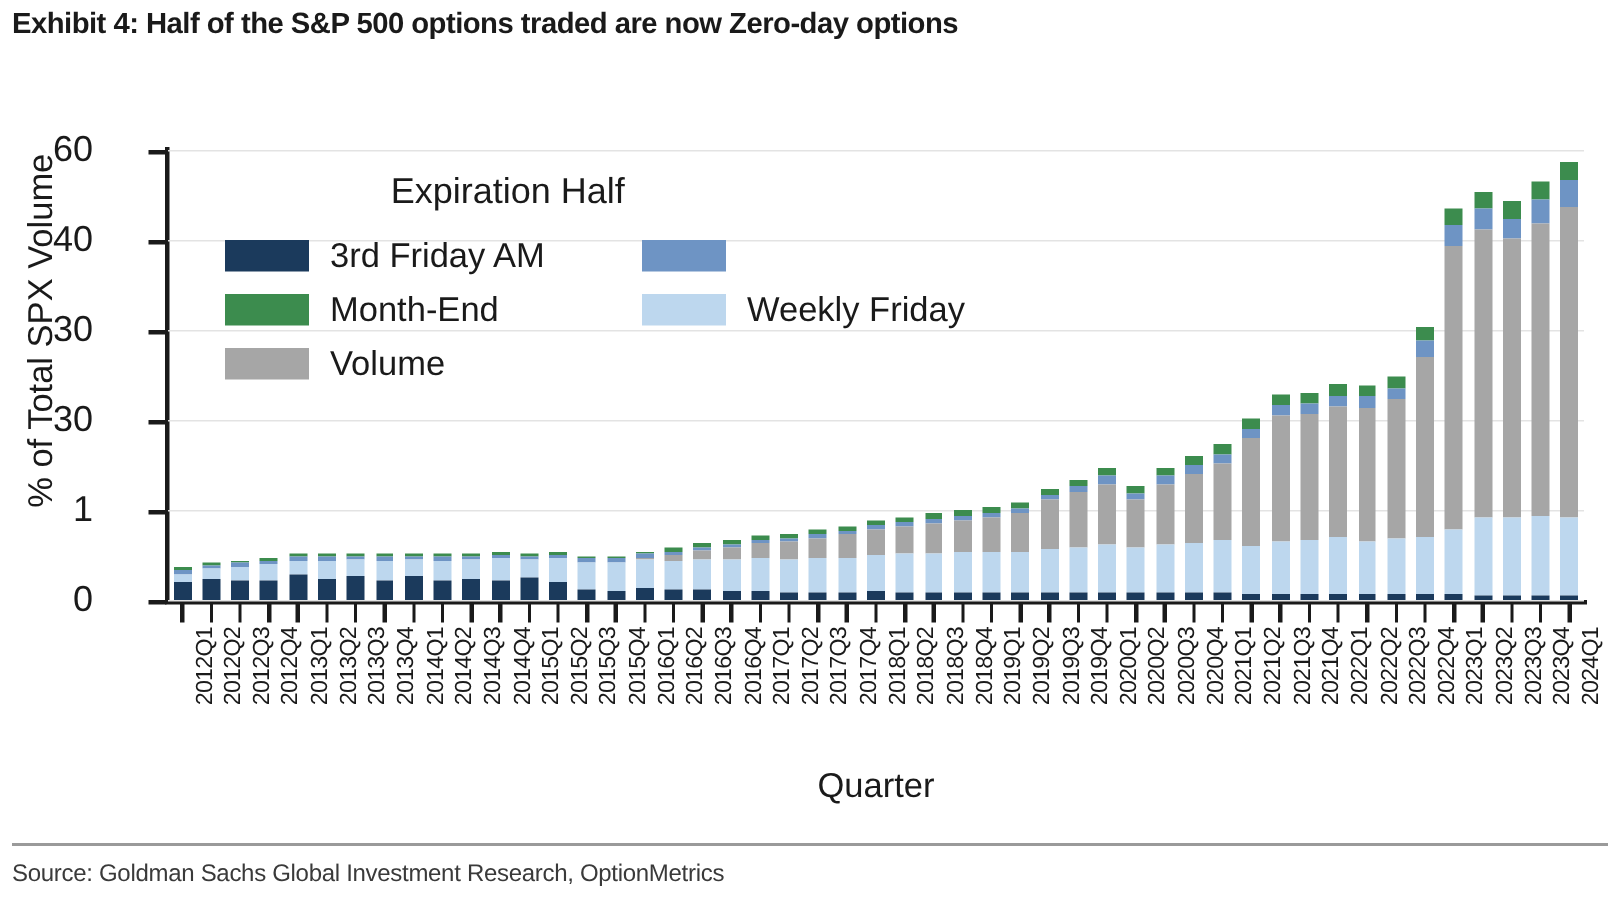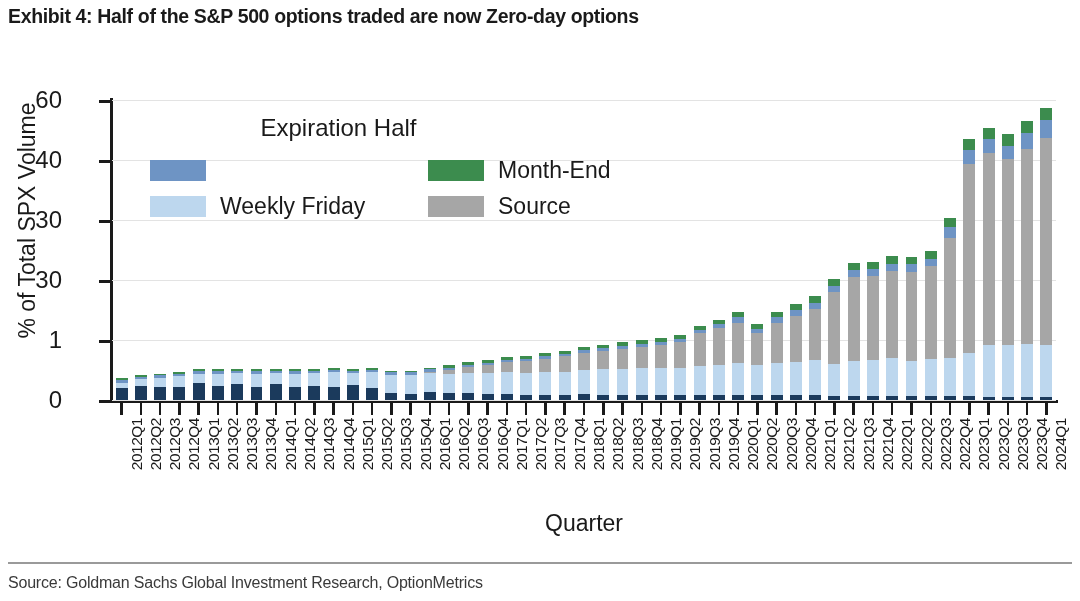--- a/index.html
+++ b/index.html
@@ -671,32 +671,36 @@
       <div class="x-tick-mark" style="left: 1025.85px;"></div>
       <div class="x-tick-label" style="left: 1033.1px;">2023Q4</div>
       <div class="x-tick-mark" style="left: 1045.12px;"></div>
       <div class="x-tick-label" style="left: 1052.37px;">2024Q1</div>
     </div>
 
   <div id="legend">
     <div id="legend-title">Expiration Half</div>
     <div id="legend-items">
         <div class="legend-item">
+          <span class="legend-swatch" style="background: rgb(27, 58, 92);"></span>
+          <span class="legend-label">3rd Friday AM</span>
+        </div>
+        <div class="legend-item">
           <span class="legend-swatch" style="background: rgb(110, 148, 196);"></span>
         </div>
         <div class="legend-item">
           <span class="legend-swatch" style="background: rgb(60, 140, 78);"></span>
           <span class="legend-label">Month-End</span>
         </div>
         <div class="legend-item">
           <span class="legend-swatch" style="background: rgb(189, 215, 238);"></span>
           <span class="legend-label">Weekly Friday</span>
         </div>
         <div class="legend-item">
           <span class="legend-swatch" style="background: rgb(166, 166, 166);"></span>
-          <span class="legend-label">Source</span>
+          <span class="legend-label">Volume</span>
         </div>
       </div>
   </div>
 </div>
 
 <div id="footer-rule"></div>
 <div id="source-note">Source: Goldman Sachs Global Investment Research, OptionMetrics</div>
 
 </body></html>

